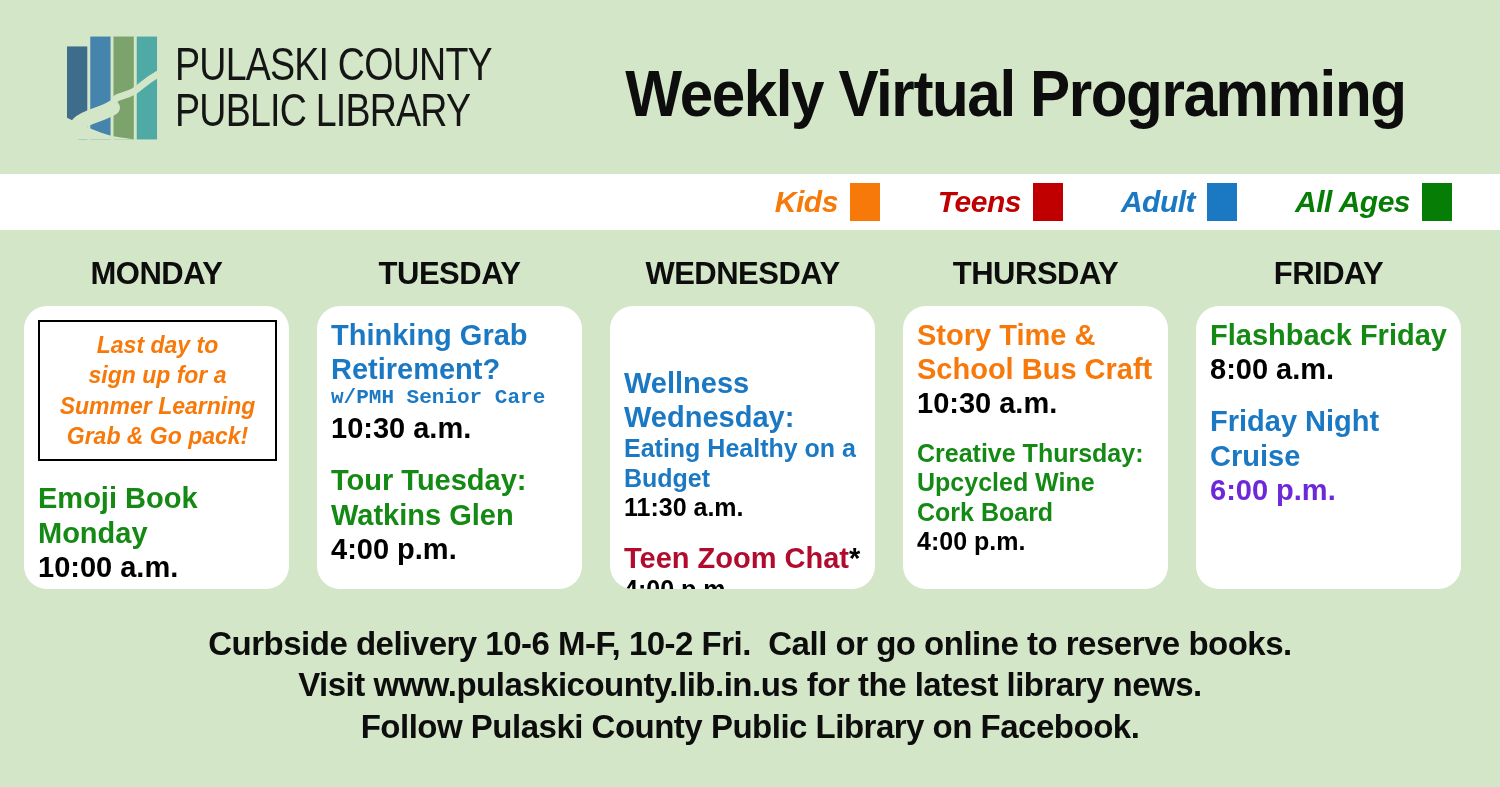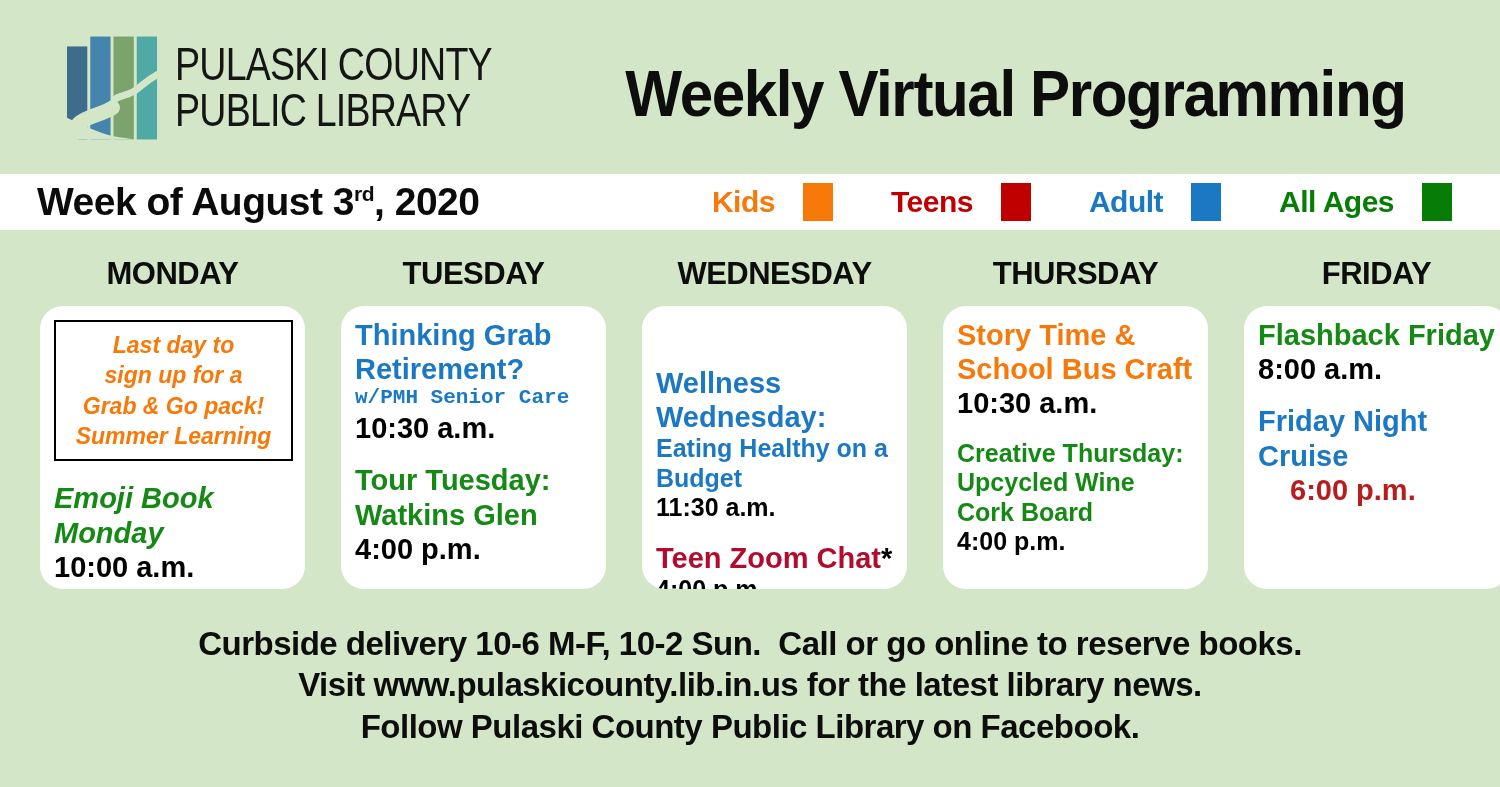--- a/index.html
+++ b/index.html
@@ -12,25 +12,25 @@
   .logo-text{font-size:47px;line-height:.97;color:#151515;font-weight:400;
              transform:scaleX(.8);transform-origin:left center;letter-spacing:-1px;white-space:nowrap;}
   .title{flex:1;text-align:center;font-weight:bold;font-size:64px;color:#0d0d0d;
          letter-spacing:-1.5px;transform:scaleX(.94);padding-top:14px;white-space:nowrap;}
   
   .week-bar{height:56px;background:#ffffff;display:flex;align-items:center;
             padding:0 48px 0 37px;box-sizing:border-box;}
   .week-label{font-size:39px;font-weight:bold;color:#0b0b0b;letter-spacing:-.5px;white-space:nowrap;}
   .week-label sup{font-size:21px;}
   .legend{margin-left:auto;display:flex;align-items:center;gap:58px;}
-  .legend-item{display:flex;align-items:center;gap:28px;}
+  .legend-item{display:flex;align-items:center;gap:12px;font-style:italic;}
   .legend-label{font-size:30px;font-weight:bold;letter-spacing:-.5px;white-space:nowrap;}
   .legend-swatch{width:30px;height:38px;display:inline-block;}
   
-  .schedule{display:flex;gap:36px;padding:0 37px 0 40px;}
+  .schedule{display:flex;gap:28px;padding:0 37px 0 24px;}
   .day-col{width:265px;flex:0 0 265px;}
   .day-name{text-align:center;font-weight:bold;font-size:31px;letter-spacing:-.5px;
             padding:26px 0 14px;color:#0d0d0d;}
   .day-card{background:#ffffff;height:283px;box-sizing:border-box;
             padding:12px 10px 0 14px;overflow:hidden;border-radius:23px;}
   .block + .block{margin-top:18px;}
   .boxed{border:2px solid #000;text-align:center;padding:8px 2px;margin:2px 2px 20px 0;}
   .line{font-weight:bold;line-height:1.18;}
   .line-lg{font-size:29px;}
   .line-md{font-size:25px;}
@@ -61,21 +61,20 @@
       </svg>
       <div class="logo-text">
         <div>PULASKI COUNTY</div>
         <div>PUBLIC LIBRARY</div>
       </div>
     </div>
     <h1 class="title">Weekly Virtual Programming</h1>
   </header>
 
   <div class="week-bar">
-    <div class="week-label"><span>Week of August 3</span><sup>rd</sup><span>, 2020</span></div>
     <div class="legend" id="legend">
         <div class="legend-item">
           <span class="legend-label" style="color: rgb(247, 121, 10);">Kids</span>
           <span class="legend-swatch" style="background: rgb(247, 121, 10);"></span>
         </div>
         <div class="legend-item">
           <span class="legend-label" style="color: rgb(192, 0, 0);">Teens</span>
           <span class="legend-swatch" style="background: rgb(192, 0, 0);"></span>
         </div>
         <div class="legend-item">
@@ -89,25 +88,25 @@
       </div>
   </div>
 
   <main class="schedule" id="schedule">
       <div class="day-col">
         <div class="day-name">MONDAY</div>
         <div class="day-card">
           <div class="block boxed">
             <div class="line line-box italic" style="color: rgb(247, 121, 10);">Last day to</div>
             <div class="line line-box italic" style="color: rgb(247, 121, 10);">sign up for a</div>
+            <div class="line line-box italic" style="color: rgb(247, 121, 10);">Summer Learning</div>
             <div class="line line-box italic" style="color: rgb(247, 121, 10);">Grab &amp; Go pack!</div>
-            <div class="line line-box italic" style="color: rgb(247, 121, 10);">Summer Learning</div>
           </div>
           <div class="block">
-            <div class="line line-lg" style="color: rgb(20, 138, 20); font-style: italic;">Emoji Book Monday</div>
+            <div class="line line-lg" style="color: rgb(20, 138, 20);">Emoji Book Monday</div>
             <div class="line line-lg" style="color: rgb(0, 0, 0);">10:00 a.m.</div>
           </div>
         </div>
       </div>
       <div class="day-col">
         <div class="day-name">TUESDAY</div>
         <div class="day-card">
           <div class="block">
             <div class="line line-lg" style="color: rgb(27, 121, 196);">Thinking Grab Retirement?</div>
             <div class="line line-sm" style="color: rgb(27, 121, 196);">w/PMH Senior Care</div>
@@ -149,25 +148,25 @@
       </div>
       <div class="day-col">
         <div class="day-name">FRIDAY</div>
         <div class="day-card">
           <div class="block">
             <div class="line line-lg" style="color: rgb(20, 138, 20);">Flashback Friday</div>
             <div class="line line-lg" style="color: rgb(0, 0, 0);">8:00 a.m.</div>
           </div>
           <div class="block">
             <div class="line line-lg" style="color: rgb(27, 121, 196);">Friday Night Cruise</div>
-            <div class="line line-lg" style="color: #b91c1c; margin-left: 32px;">6:00 p.m.</div>
+            <div class="line line-lg" style="color: #6d28d9;">6:00 p.m.</div>
           </div>
         </div>
       </div>
     </main>
 
   <footer class="footer">
-    <div class="footer-line">Curbside delivery 10-6 M-F, 10-2 Sun.  Call or go online to reserve books.</div>
+    <div class="footer-line">Curbside delivery 10-6 M-F, 10-2 Fri.  Call or go online to reserve books.</div>
     <div class="footer-line">Visit www.pulaskicounty.lib.in.us for the latest library news.</div>
     <div class="footer-line">Follow Pulaski County Public Library on Facebook.</div>
   </footer>
 
 </div>
 
 </body></html>

